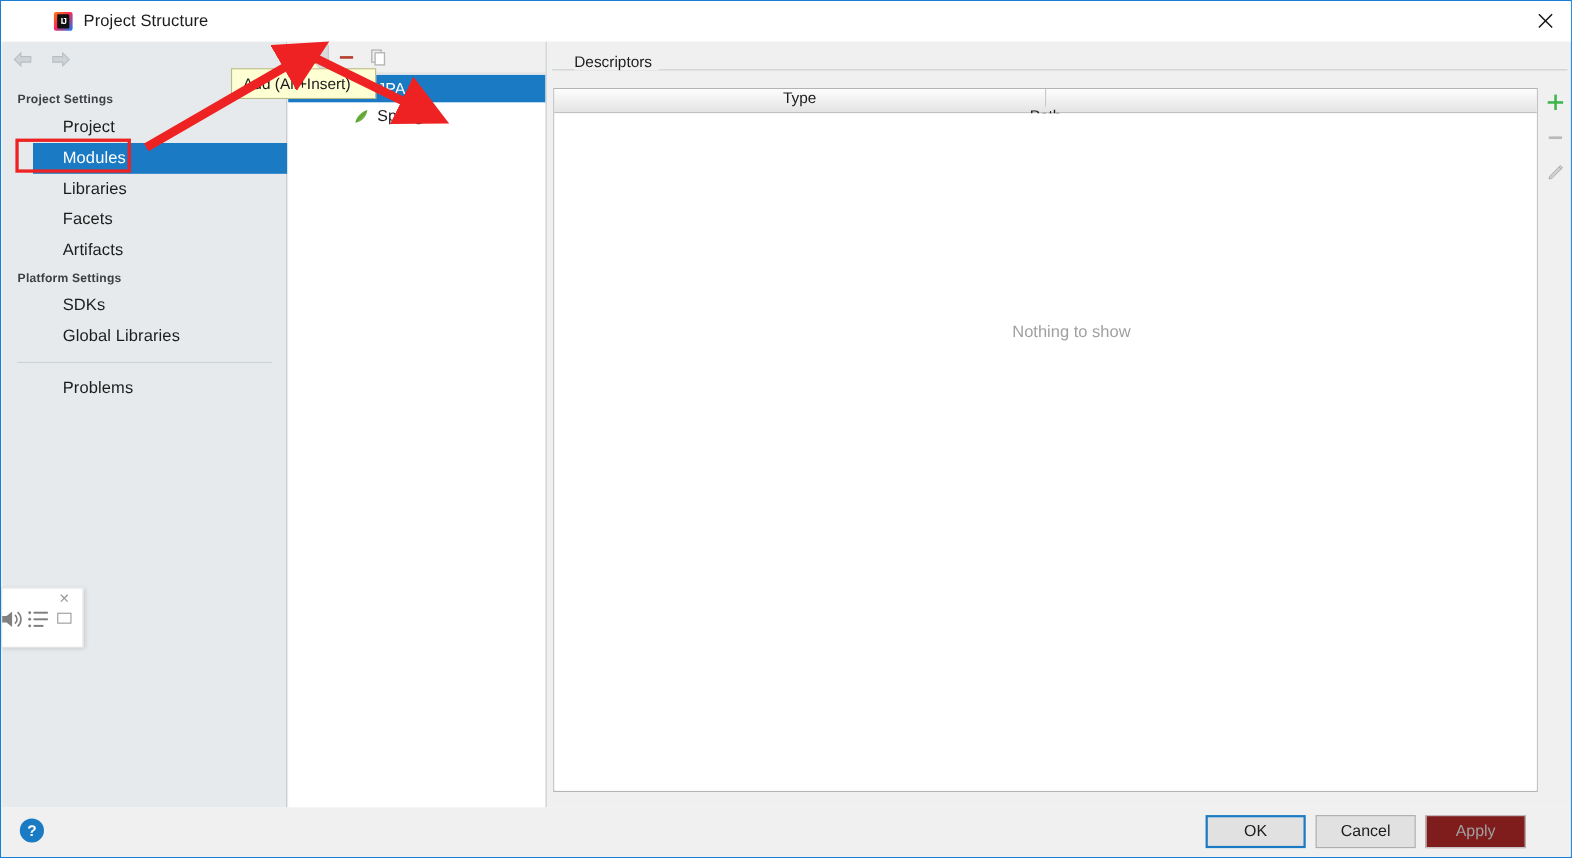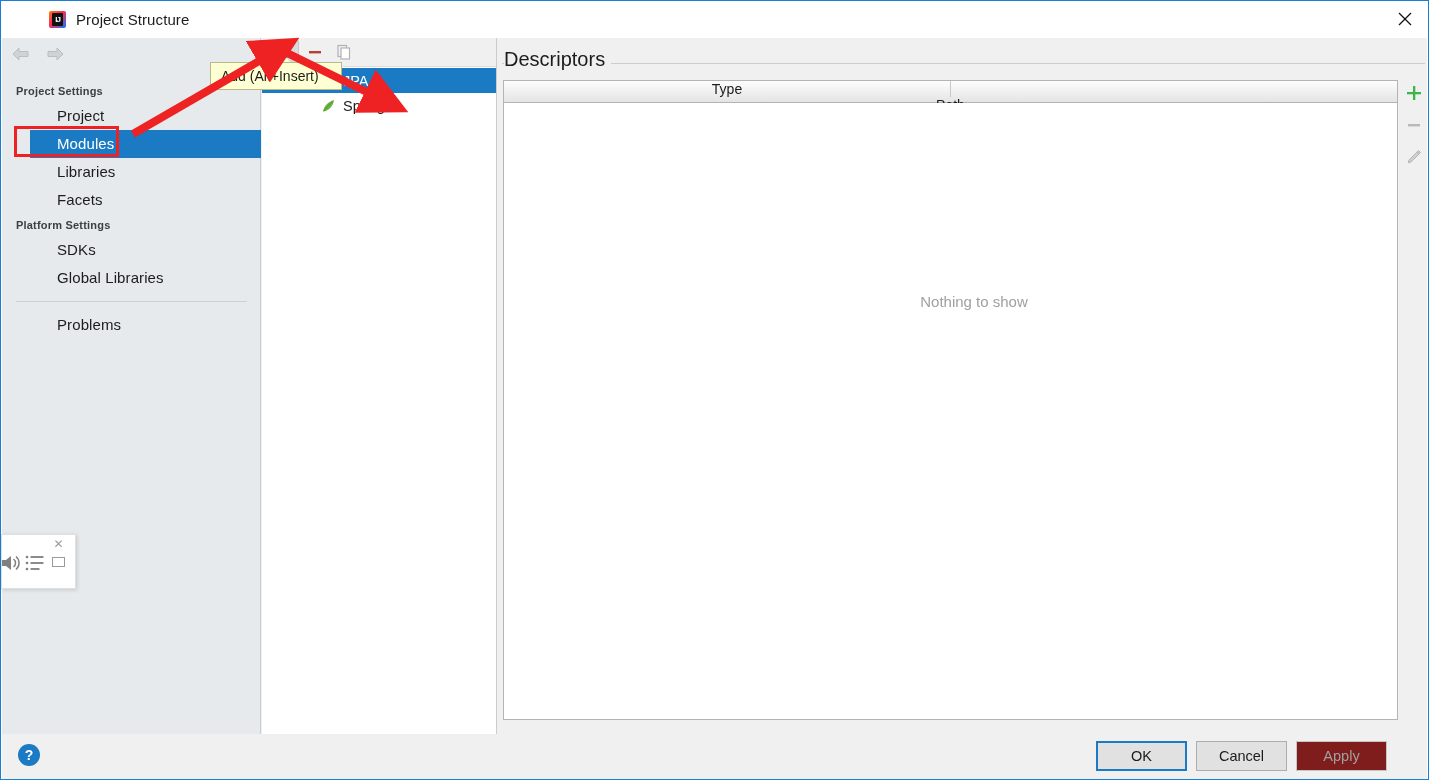--- a/index.html
+++ b/index.html
@@ -108,22 +108,22 @@
     position: absolute; left: 494px; top: 0; width: 6px; height: 696px;
     background: #f0f0f0; border-left: 1px solid #c8cdd1;
   }
 
   
   .rightpane {
     position: absolute; left: 500px; top: 0; width: 925px; height: 696px;
     background: #f0f0f0;
   }
   .group-label {
-    position: absolute; left: 2px; top: 10px;
-    font-size: 20px; color: #1c1c1c; background: #f0f0f0;
+    position: absolute; left: 20px; top: 10px;
+    font-size: 14px; color: #1c1c1c; background: #f0f0f0;
     padding-right: 6px; z-index: 2;
   }
   .group-line {
     position: absolute; left: 0px; top: 25px; width: 923px;
     height: 1px; background: #c8cdd1;
   }
   .table-wrap {
     position: absolute; left: 1px; top: 42px; width: 895px; height: 640px;
     border: 1px solid #b4b4b4; background: #ffffff;
   }
@@ -270,20 +270,21 @@
           </svg>
         </span>
       </div>
 
       <div class="sidebar-list">
         <div class="group-header">Project Settings</div>
         <div class="nav-item">Project</div>
         <div class="nav-item selected">Modules</div>
         <div class="nav-item">Libraries</div>
         <div class="nav-item">Facets</div>
+        <div class="nav-item">Artifacts</div>
 
         <div class="group-header">Platform Settings</div>
         <div class="nav-item">SDKs</div>
         <div class="nav-item">Global Libraries</div>
 
         <div class="sidebar-sep"></div>
 
         <div class="nav-item">Problems</div>
       </div>
     </div>

